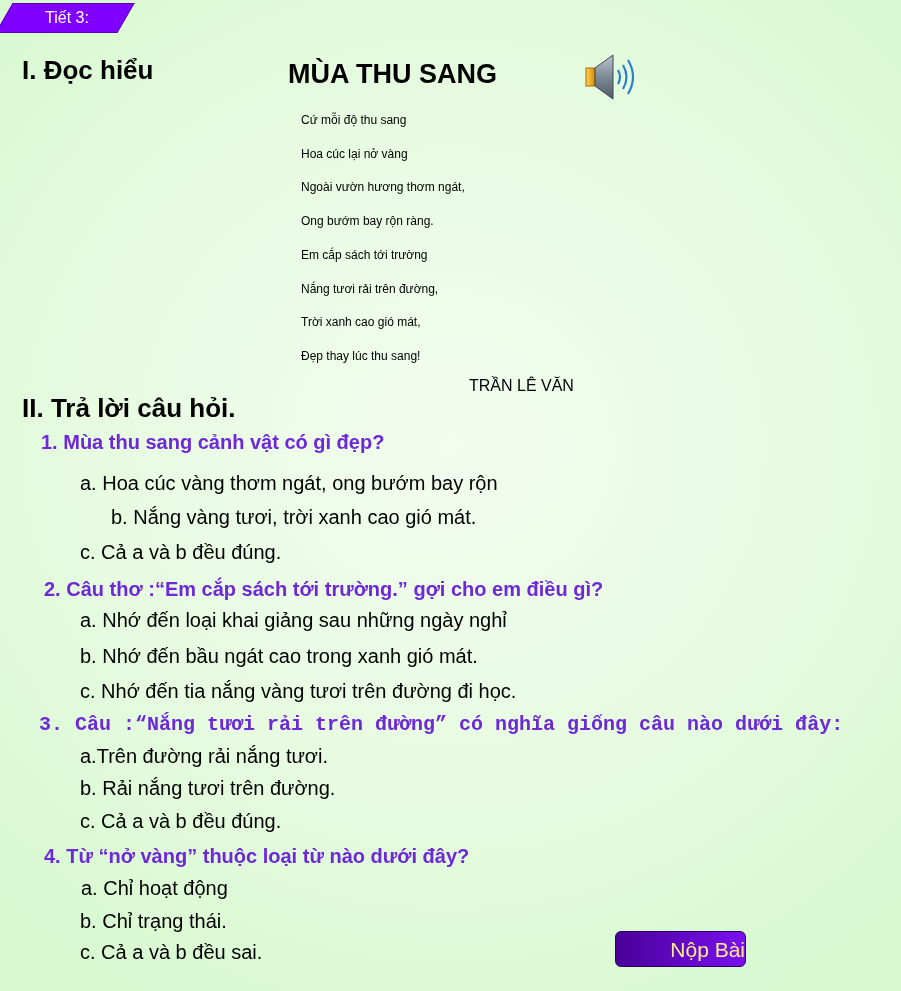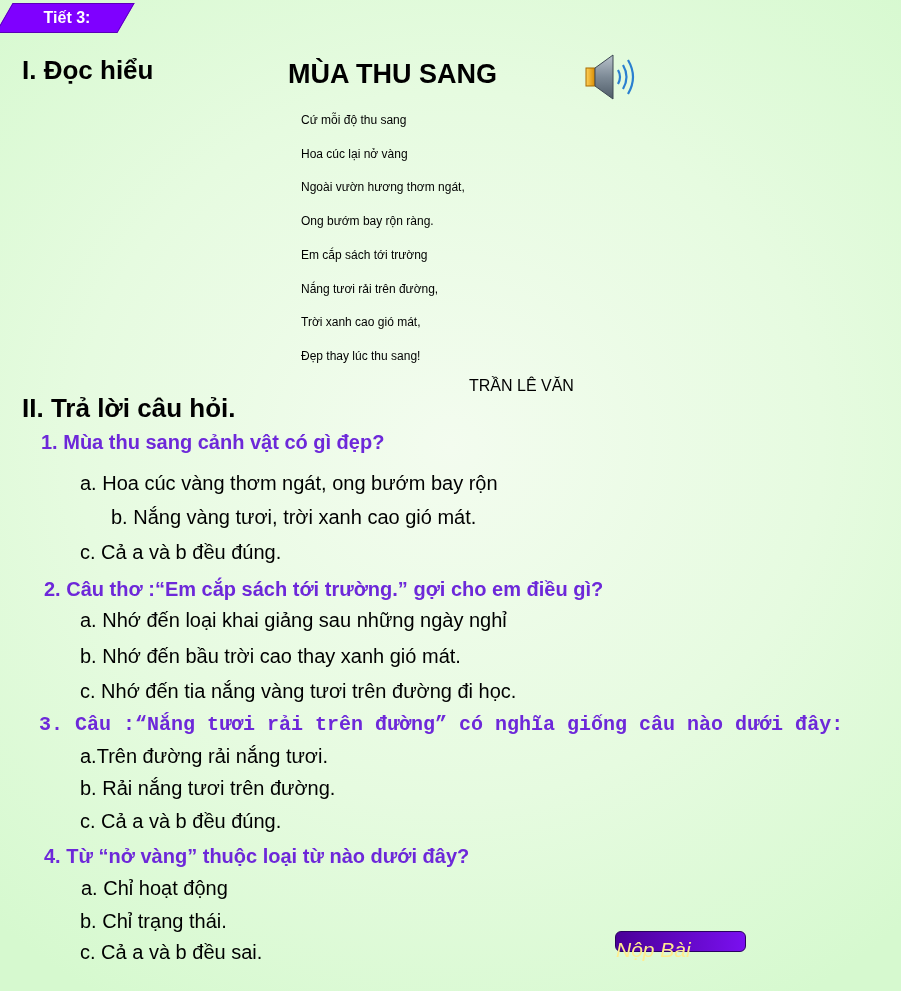--- a/index.html
+++ b/index.html
@@ -12,35 +12,35 @@
   .abs { position: absolute; white-space: nowrap; }
   .tiet-badge {
     left: 4px; top: 3px; width: 122px; height: 30px;
     background: #7f00ff;
     transform: skewX(-30deg);
     border: 1px solid #5a00b8;
     box-sizing: border-box;
   }
   .tiet-label {
     left: 0; top: 3px; width: 134px; height: 46px; line-height: 30px;
-    text-align: center; color: #fff; font-weight: bold; font-size: 16px;
+    text-align: center; color: #fff; font-weight: normal; font-size: 16px;
   }
   .section-heading { font-weight: bold; font-size: 26px; }
   .poem-title { font-weight: bold; font-size: 27px; left: 288px; top: 59px; }
   .speaker { left: 583px; top: 52px; width: 56px; height: 50px; cursor: pointer; }
   .poem-line { left: 301px; font-size: 12px; }
   .author { left: 469px; top: 377px; font-size: 16px; }
   .question { font-weight: bold; font-size: 20px; color: #6d28d9; }
   .option { font-size: 20px; cursor: pointer; }
   .submit-btn {
-    left: 615px; top: 931px; width: 131px; height: 21px;
+    left: 615px; top: 931px; width: 131px; height: 36px;
     border-radius: 6px; border: 1px solid #2a0060;
     background: linear-gradient(90deg, #4a0098 0%, #7a10f0 100%);
-    color: #ffec8f; font-size: 21px; text-align: left; line-height: 36px;
-    box-sizing: border-box; cursor: pointer; font-style: italic;
+    color: #ffec8f; font-size: 21px; text-align: right; line-height: 36px;
+    box-sizing: border-box; cursor: pointer;
   }
 </style>
 </head>
 <body>
 
 <div class="abs tiet-badge"></div>
 <div class="abs tiet-label">Tiết 3:</div>
 
 <div class="abs section-heading" style="left:22px; top:55px;">I. Đọc hiểu</div>
 
@@ -79,21 +79,21 @@
 
 <div class="abs section-heading" style="left:22px; top:393px;">II. Trả lời câu hỏi.</div>
 
 <div class="abs question" style="left:41px; top:431px;">1. Mùa thu sang cảnh vật có gì đẹp?</div>
 <div class="abs option" style="left:80px; top:472px;">a. Hoa cúc vàng thơm ngát, ong bướm bay rộn</div>
 <div class="abs option" style="left:80px; top:506px;margin-left:31px;">b. Nắng vàng tươi, trời xanh cao gió mát.</div>
 <div class="abs option" style="left:80px; top:541px;">c. Cả a và b đều đúng.</div>
 
 <div class="abs question" style="left:44px; top:578px;">2. Câu thơ :“Em cắp sách tới trường.” gợi cho em điều gì?</div>
 <div class="abs option" style="left:80px; top:609px;">a. Nhớ đến loại khai giảng sau những ngày nghỉ</div>
-<div class="abs option" style="left:80px; top:645px;">b. Nhớ đến bầu trời cao thay xanh gió mát.</div>
+<div class="abs option" style="left:80px; top:645px;">b. Nhớ đến bầu ngát cao trong xanh gió mát.</div>
 <div class="abs option" style="left:80px; top:680px;">c. Nhớ đến tia nắng vàng tươi trên đường đi học.</div>
 
 <div class="abs question" style="left:39px; top:713px;font-family:Liberation Mono, monospace;">3. Câu :“Nắng tươi rải trên đường” có nghĩa giống câu nào dưới đây:</div>
 <div class="abs option" style="left:80px; top:745px;">a.Trên đường rải nắng tươi.</div>
 <div class="abs option" style="left:80px; top:777px;">b. Rải nắng tươi trên đường.</div>
 <div class="abs option" style="left:80px; top:810px;">c. Cả a và b đều đúng.</div>
 
 <div class="abs question" style="left:44px; top:845px;">4. Từ “nở vàng” thuộc loại từ nào dưới đây?</div>
 <div class="abs option" style="left:81px; top:877px;">a. Chỉ hoạt động</div>
 <div class="abs option" style="left:80px; top:910px;">b. Chỉ trạng thái.</div>

